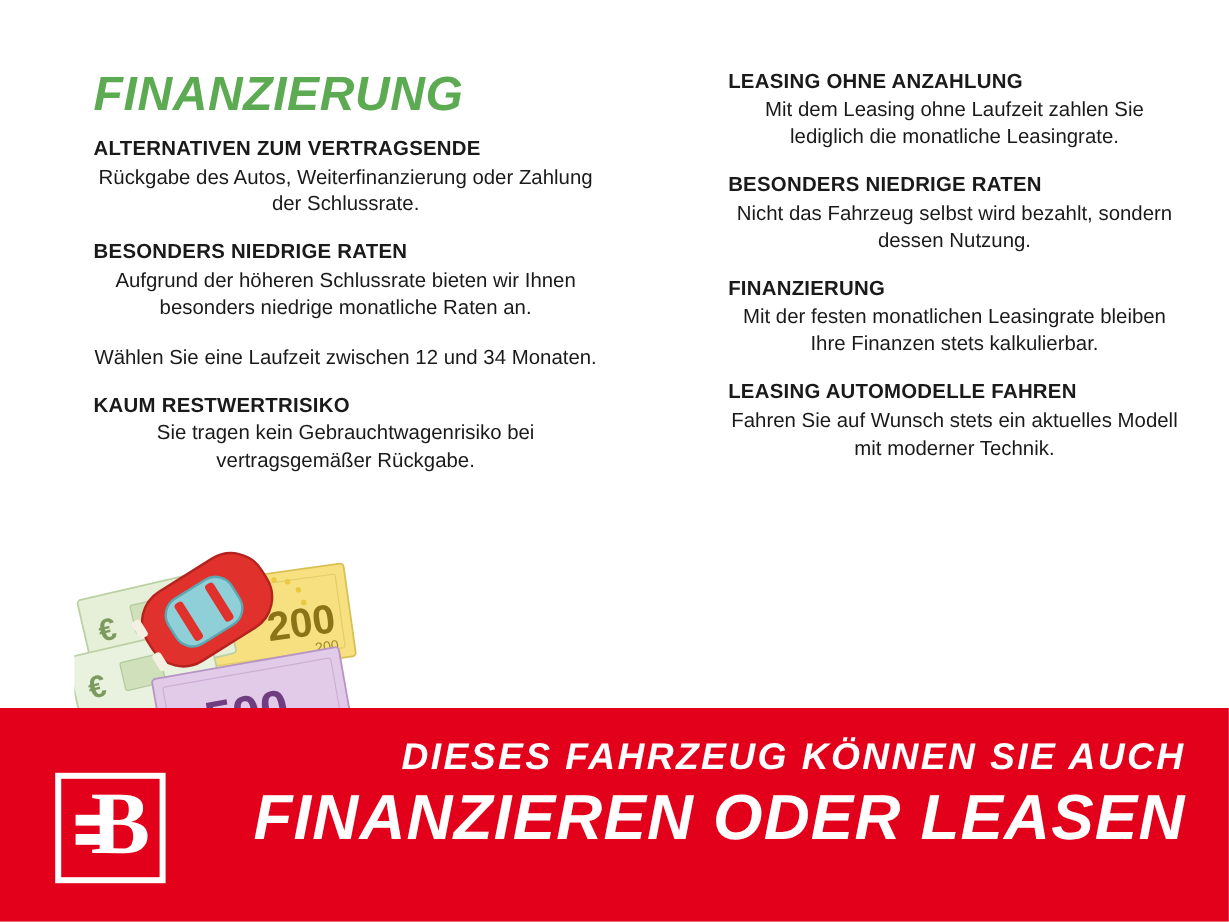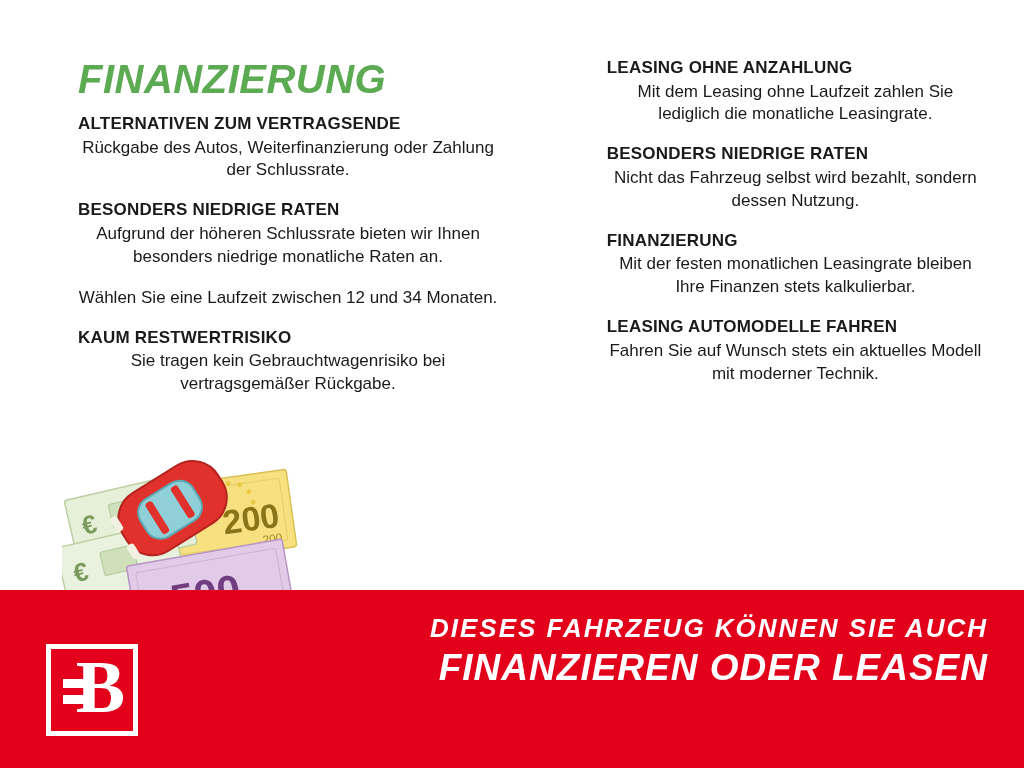--- a/index.html
+++ b/index.html
@@ -81,30 +81,30 @@
   }
 
   .banner-text {
     position: absolute;
     right: 36px;
     top: 24px;
     text-align: right;
     color: #ffffff;
   }
   .banner-line1 {
-    font-size: 26px;
+    font-size: 31px;
     font-weight: bold;
     font-style: italic;
     letter-spacing: 2px;
     line-height: 1.1;
     margin: 0 0 6px 0;
     text-transform: uppercase;
   }
   .banner-line2 {
-    font-size: 37px;
+    font-size: 53px;
     font-weight: bold;
     font-style: italic;
     letter-spacing: 1px;
     line-height: 1.05;
     margin: 0;
     text-transform: uppercase;
   }
 
   
   .logo {

